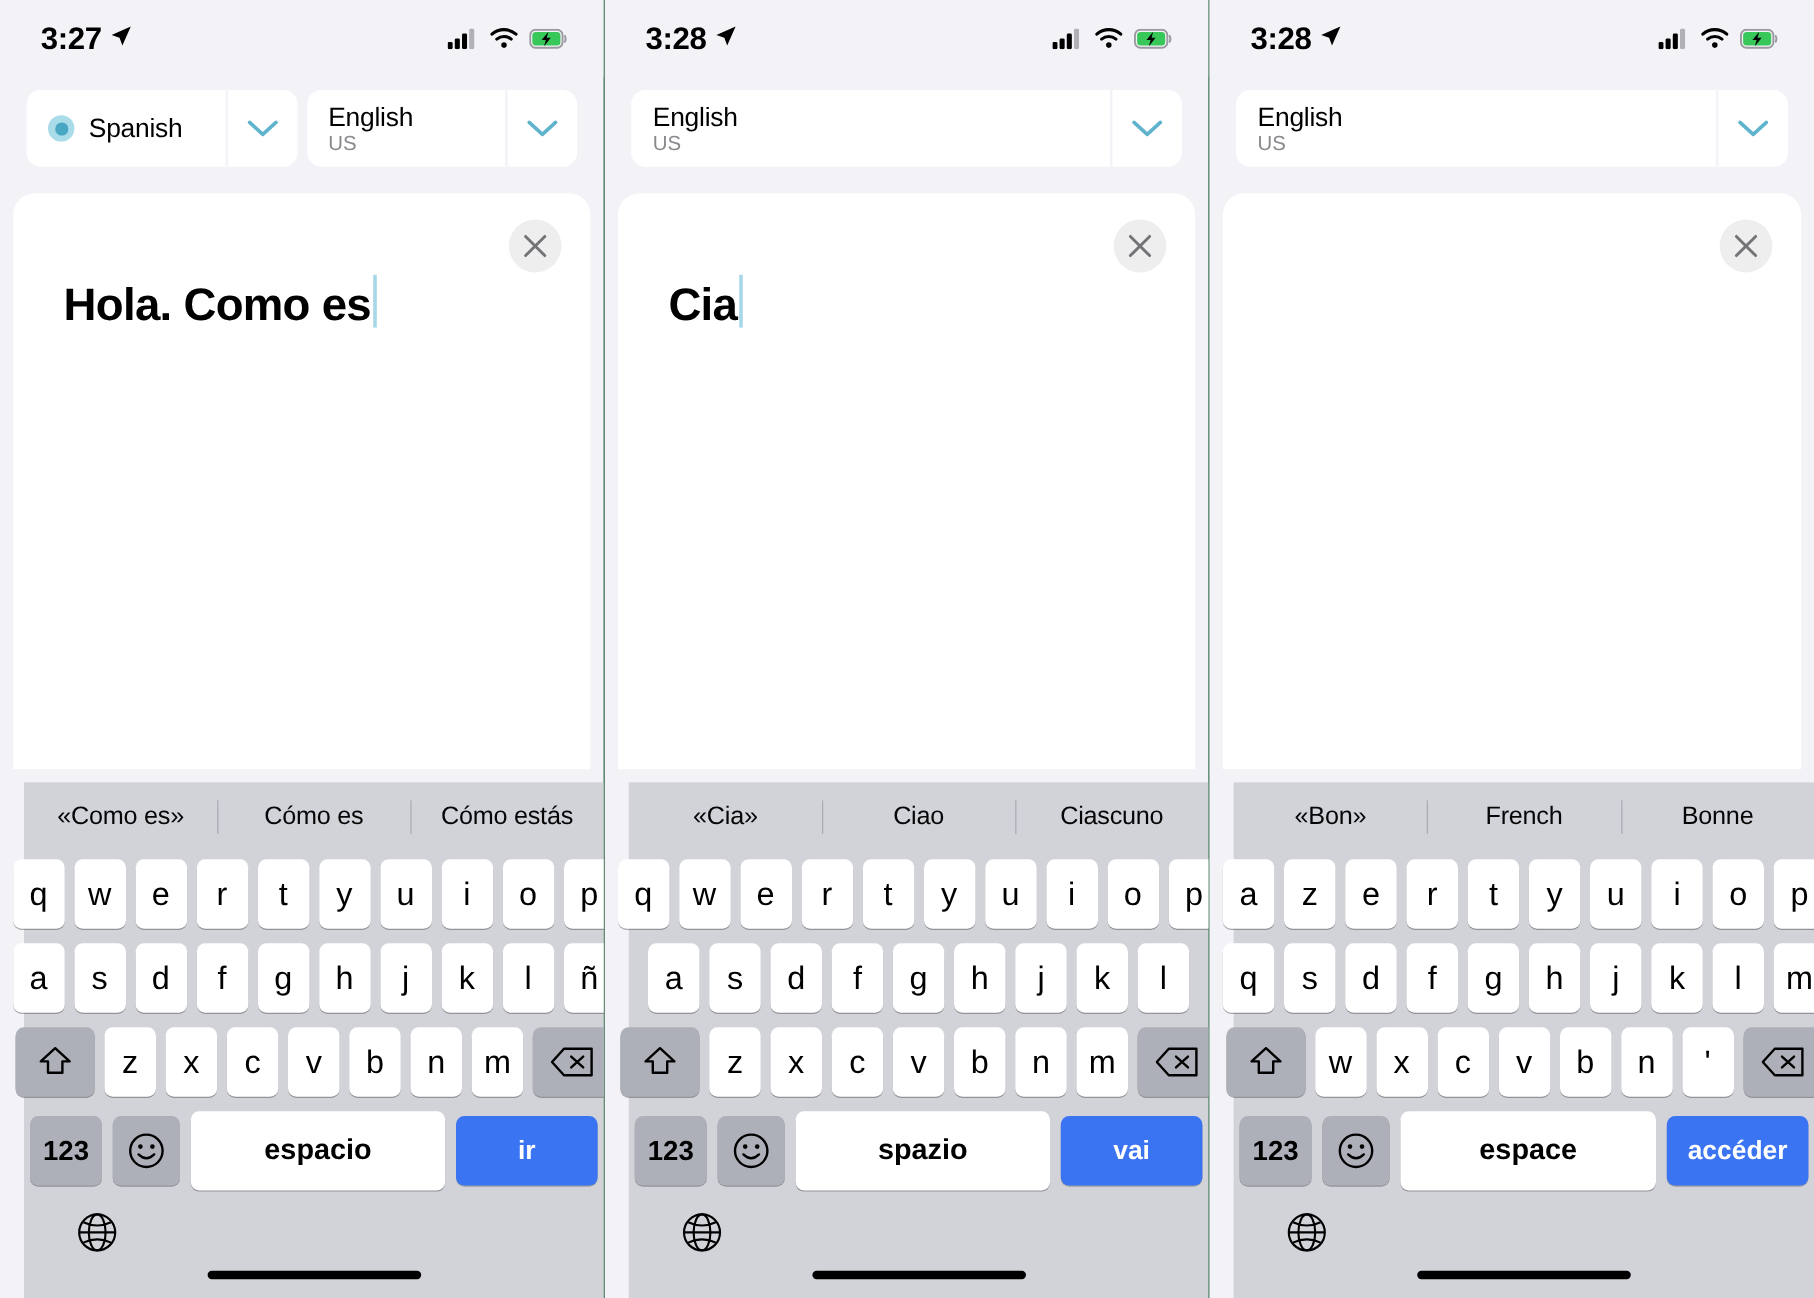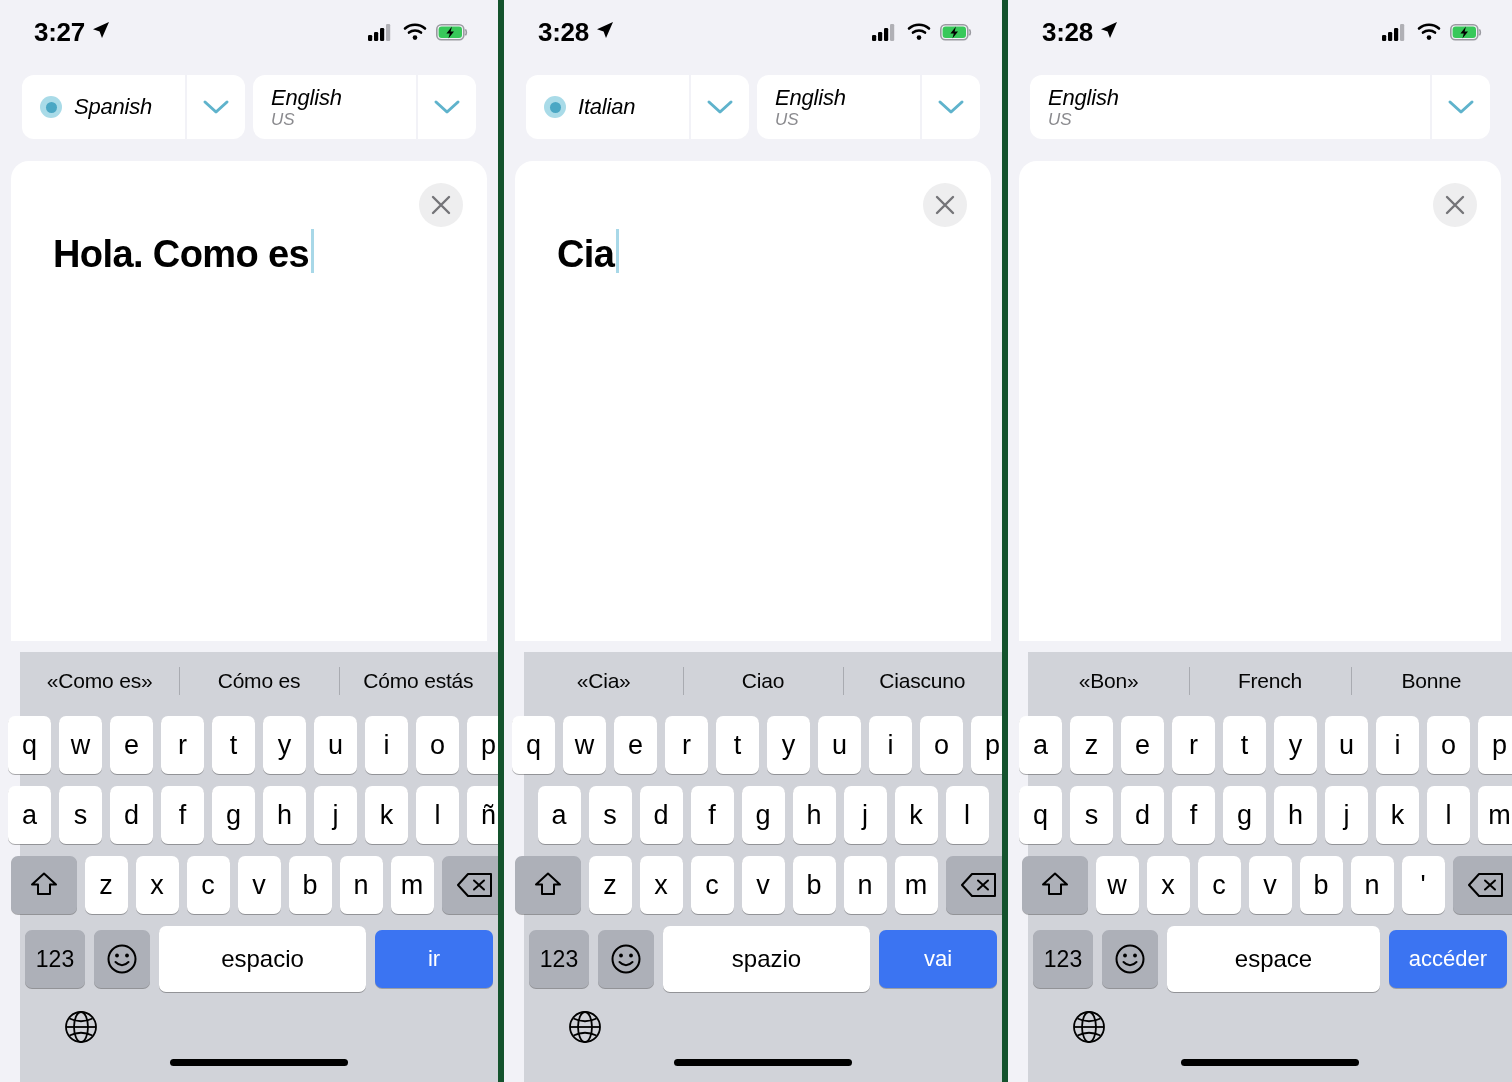--- a/index.html
+++ b/index.html
@@ -18,21 +18,21 @@
     height: 1082px;
   }
 
   .panel {
     width: 504px;
     height: 1082px;
     position: relative;
     background: #f2f2f7;
     display: flex;
     flex-direction: column;
-    border-right: 6px solid #14532d;
+    border-right: 1px solid #14532d;
     overflow: hidden;
   }
   .panel:last-child { border-right: none; }
 
   
   .statusbar {
     height: 64px;
     flex: 0 0 64px;
     display: flex;
     align-items: center;
@@ -75,21 +75,20 @@
     border-radius: 12px;
     overflow: hidden;
   }
   .lang-main {
     flex: 1;
     display: flex;
     align-items: center;
     padding-left: 18px;
     gap: 12px;
     border-right: 2px solid #f2f2f7;
-    font-style: italic;
   }
   .radio-dot {
     width: 22px; height: 22px;
     border-radius: 50%;
     background: #a9dbe8;
     display: flex;
     align-items: center;
     justify-content: center;
     flex: 0 0 22px;
   }
@@ -222,20 +221,21 @@
   }
 
   .krow.r3 { gap: 8px; padding: 0 5px; }
   .r3-letters { display: flex; gap: 8px; flex: 1 1 auto; justify-content: center; }
   .r3-letters .key { flex: 1 1 0; }
 
   .krow.r4 {
     gap: 9px;
     padding: 0 5px;
     margin-bottom: 0;
+    font-weight: bold;
   }
   .key-123 {
     flex: 0 0 60px;
     height: 58px;
     background: #adb0b8;
     border-radius: 7px;
     display: flex; align-items: center; justify-content: center;
     font-size: 23px; color: #000;
     box-shadow: 0 1px 0 rgba(0,0,0,0.3);
   }
@@ -463,33 +463,20 @@
             <rect x="0.8" y="0.8" width="27" height="15" rx="4.5" fill="none" stroke="#9a9aa0" stroke-width="1.6"></rect>
             <rect x="2.6" y="2.6" width="23.4" height="11.4" rx="3" fill="#38c85a"></rect>
             <path d="M16 2.4 L10.4 9.4 L13.8 9.4 L12.4 14.6 L18 7.4 L14.6 7.4 Z" fill="#000"></path>
             <path d="M29.4 5.4 q1.9 3 0 6" stroke="#9a9aa0" stroke-width="1.6" fill="none"></path>
           </svg>
         </div>
       </div>
       <div class="langbar">
         <div class="lang-group">
           <div class="lang-main">
-            <span class="radio-dot"></span>
-            <span class="lang-names">
-              <span class="lang-primary">Italian</span>
-            </span>
-          </div>
-          <div class="lang-chev">
-            <svg width="28" height="18" viewBox="0 0 28 18">
-              <path d="M3 4 L14 14 L25 4" stroke="#5fb3cc" stroke-width="3" fill="none" stroke-linecap="round" stroke-linejoin="round"></path>
-            </svg>
-          </div>
-        </div>
-        <div class="lang-group">
-          <div class="lang-main">
             <span class="lang-names">
               <span class="lang-primary">English</span>
               <span class="lang-secondary">US</span>
             </span>
           </div>
           <div class="lang-chev">
             <svg width="28" height="18" viewBox="0 0 28 18">
               <path d="M3 4 L14 14 L25 4" stroke="#5fb3cc" stroke-width="3" fill="none" stroke-linecap="round" stroke-linejoin="round"></path>
             </svg>
           </div>

